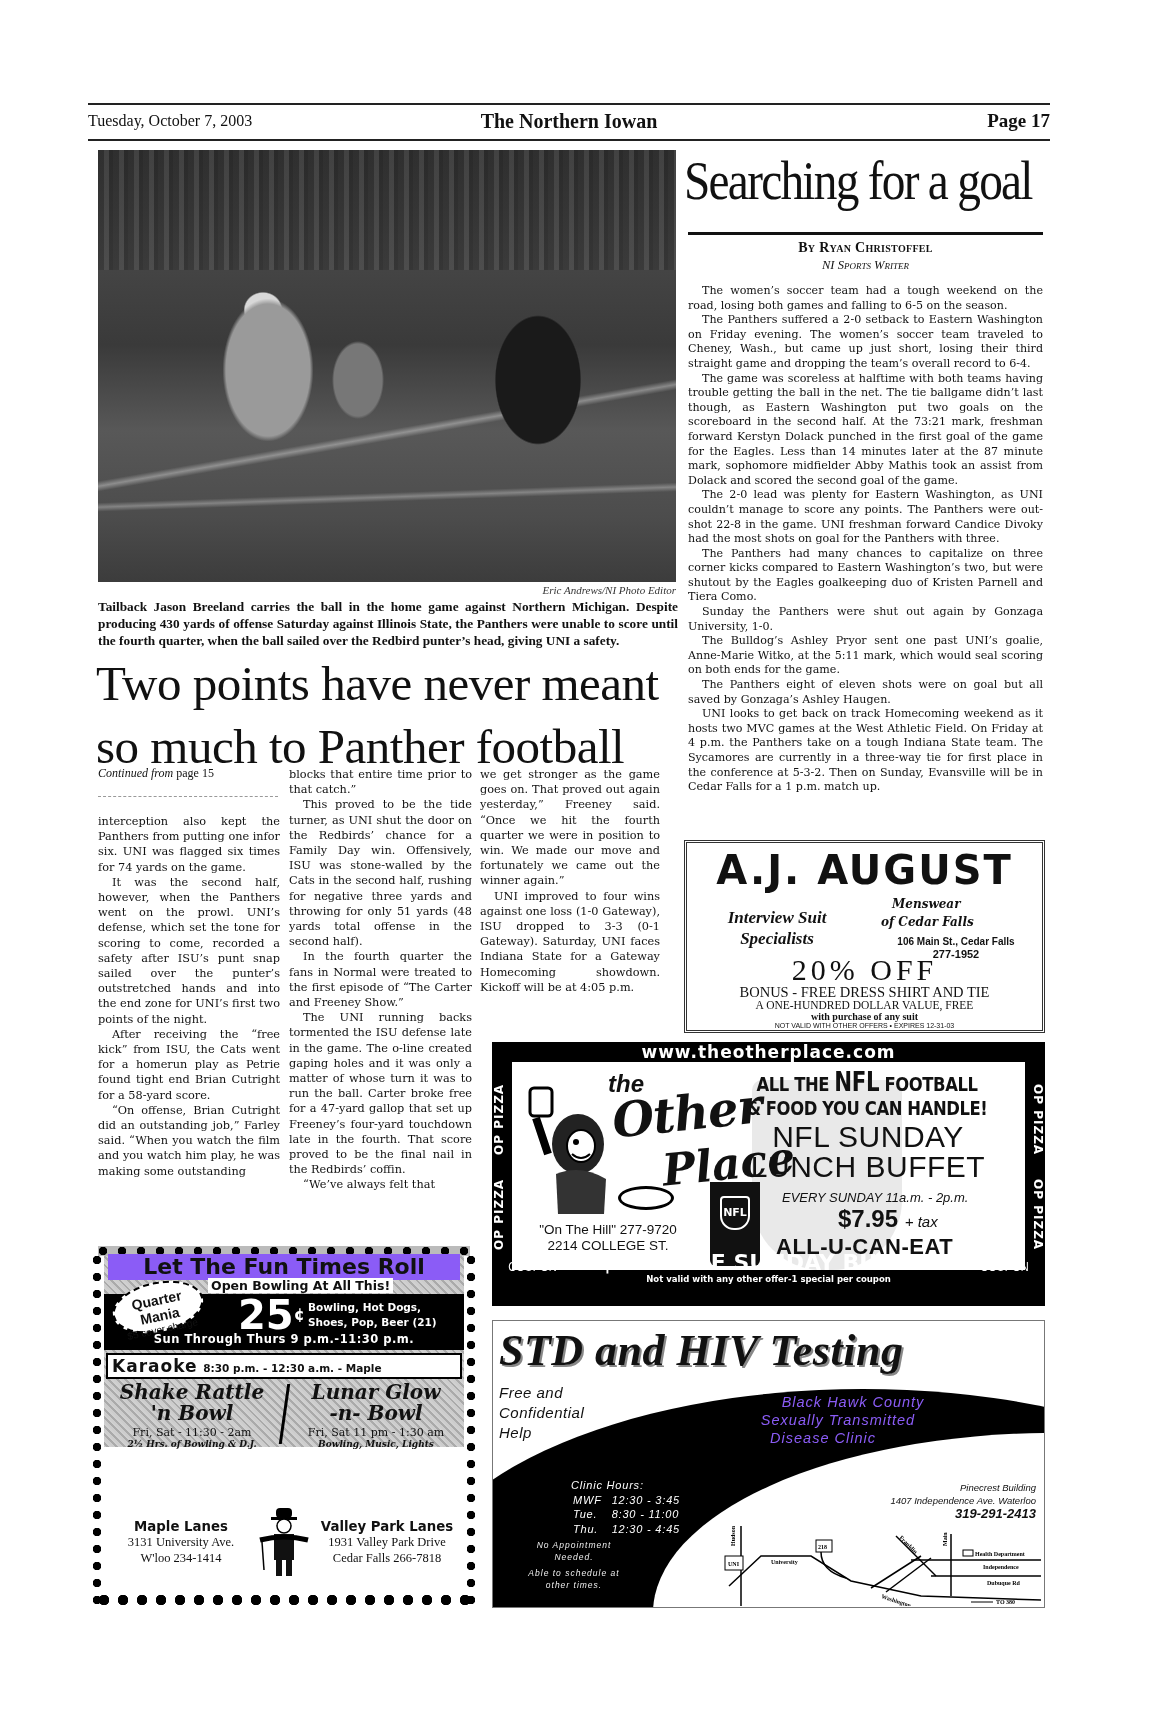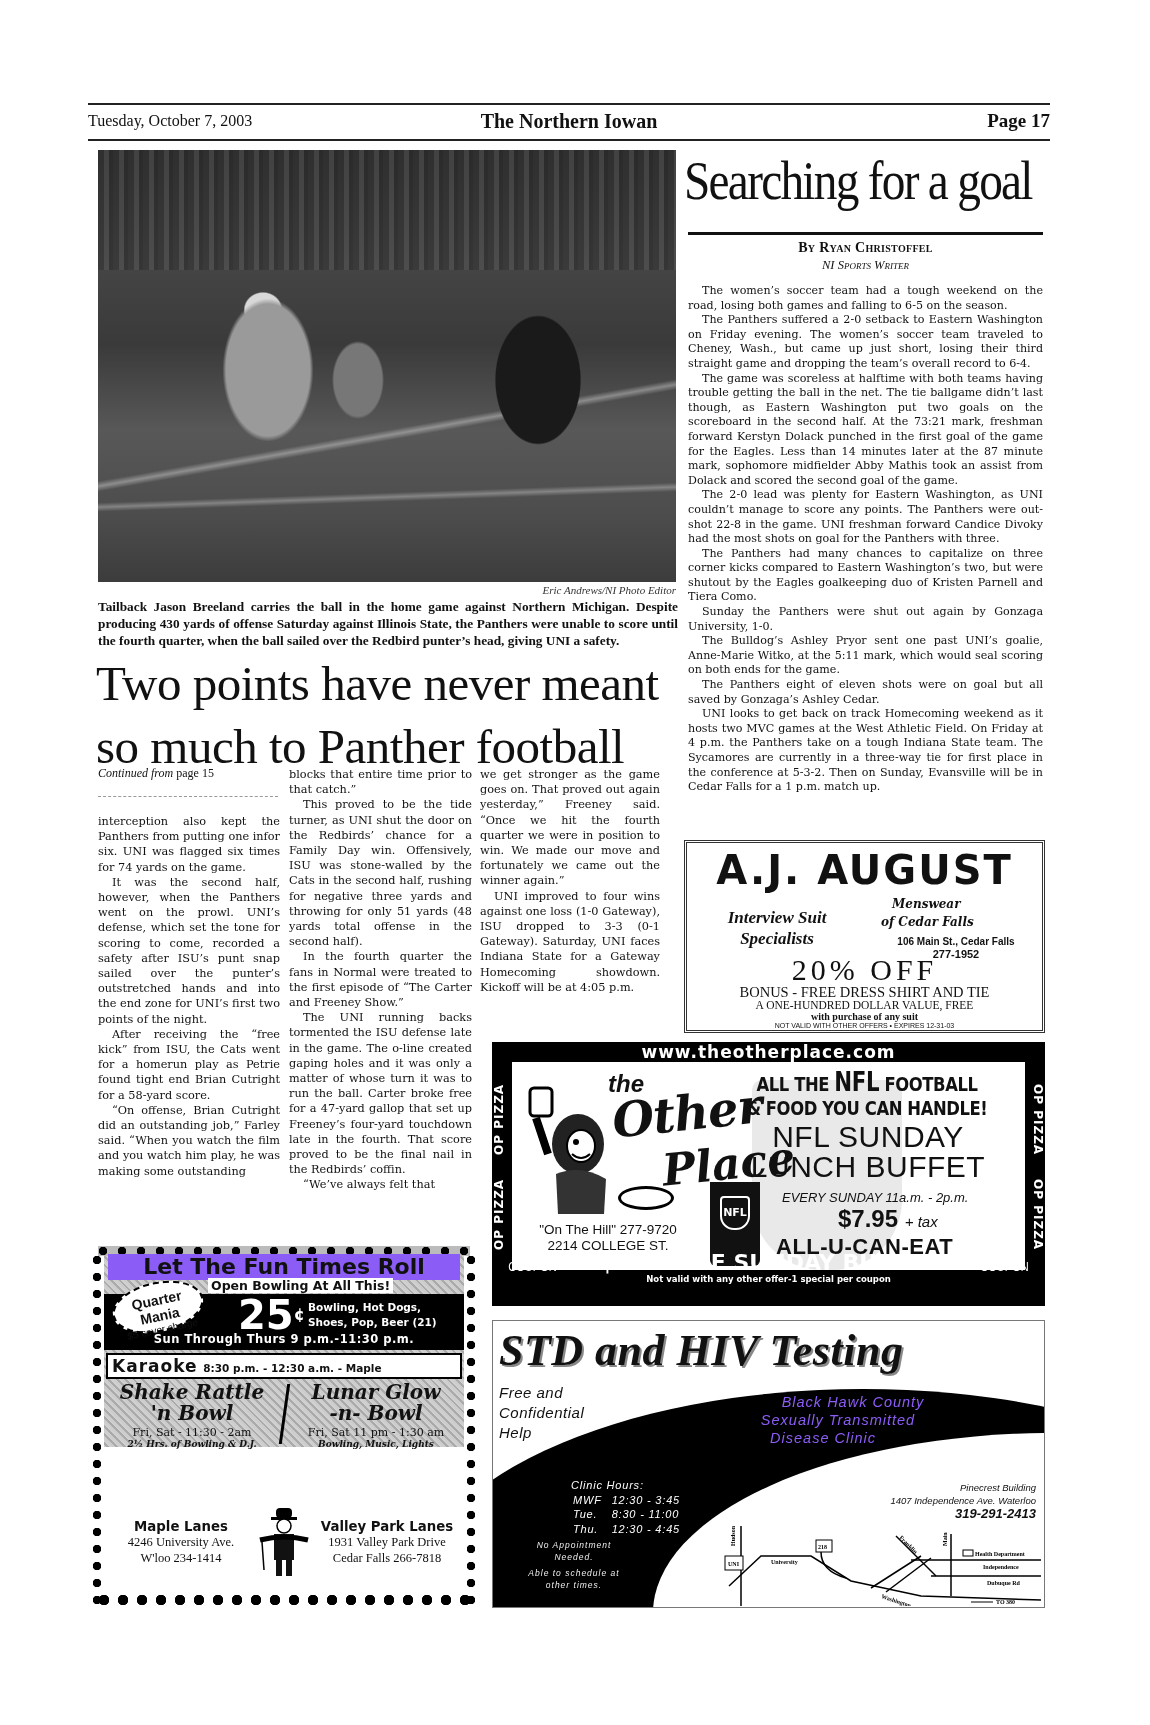--- a/index.html
+++ b/index.html
@@ -199,21 +199,21 @@
 <div class="byline name">By Ryan Christoffel</div>
 <div class="byline title">NI Sports Writer</div>
 <div class="col soccer-col">
   <p>The women’s soccer team had a tough weekend on the road, losing both games and falling to 6-5 on the season.</p>
   <p>The Panthers suffered a 2-0 setback to Eastern Washington on Friday evening. The women’s soccer team traveled to Cheney, Wash., but came up just short, losing their third straight game and dropping the team’s overall record to 6-4.</p>
   <p>The game was scoreless at halftime with both teams having trouble getting the ball in the net. The tie ballgame didn’t last though, as Eastern Washington put two goals on the scoreboard in the second half. At the 73:21 mark, freshman forward Kerstyn Dolack punched in the first goal of the game for the Eagles. Less than 14 minutes later at the 87 minute mark, sophomore midfielder Abby Mathis took an assist from Dolack and scored the second goal of the game.</p>
   <p>The 2-0 lead was plenty for Eastern Washington, as UNI couldn’t manage to score any points. The Panthers were out-shot 22-8 in the game. UNI freshman forward Candice Divoky had the most shots on goal for the Panthers with three.</p>
   <p>The Panthers had many chances to capitalize on three corner kicks compared to Eastern Washington’s two, but were shutout by the Eagles goalkeeping duo of Kristen Parnell and Tiera Como.</p>
   <p>Sunday the Panthers were shut out again by Gonzaga University, 1-0.</p>
   <p>The Bulldog’s Ashley Pryor sent one past UNI’s goalie, Anne-Marie Witko, at the 5:11 mark, which would seal scoring on both ends for the game.</p>
-  <p>The Panthers eight of eleven shots were on goal but all saved by Gonzaga’s Ashley Cedar.</p>
+  <p>The Panthers eight of eleven shots were on goal but all saved by Gonzaga’s Ashley Haugen.</p>
   <p>UNI looks to get back on track Homecoming weekend as it hosts two MVC games at the West Athletic Field. On Friday at 4 p.m. the Panthers take on a tough Indiana State team. The Sycamores are currently in a three-way tie for first place in the conference at 5-3-2. Then on Sunday, Evansville will be in Cedar Falls for a 1 p.m. match up.</p>
 </div>
 
 <div class="ajad">
   <div class="logo">A.J. AUGUST</div>
   <div class="menswear">Menswear</div>
   <div class="ofcedar">of Cedar Falls</div>
   <div class="interview">
     <div>Interview Suit</div>
     <div>Specialists</div>
@@ -314,21 +314,21 @@
   </div>
   <div class="vline"></div>
   <div class="lunar">
     <div class="evt">Lunar Glow</div>
     <div class="evt">-n- Bowl</div>
     <div class="when">Fri, Sat 11 pm - 1:30 am</div>
     <div class="what">Bowling, Music, Lights</div>
   </div>
   <div class="lanes l">
     <div class="n">Maple Lanes</div>
-    <div class="a">4246 University Ave.</div>
+    <div class="a">3131 University Ave.</div>
     <div class="a">W'loo  234-1414</div>
   </div>
   <svg class="chaplin" viewBox="0 0 56 70">
     <rect x="20" y="0" width="16" height="10" rx="4" fill="#000"></rect>
     <rect x="15" y="9" width="26" height="3" fill="#000"></rect>
     <circle cx="28" cy="18" r="7" fill="#fff" stroke="#000" stroke-width="1.5"></circle>
     <rect x="18" y="26" width="20" height="26" fill="#111"></rect>
     <path d="M4 32 Q28 26 52 32" stroke="#000" stroke-width="5" fill="none"></path>
     <rect x="20" y="52" width="6" height="16" fill="#111"></rect>
     <rect x="30" y="52" width="6" height="16" fill="#111"></rect>

